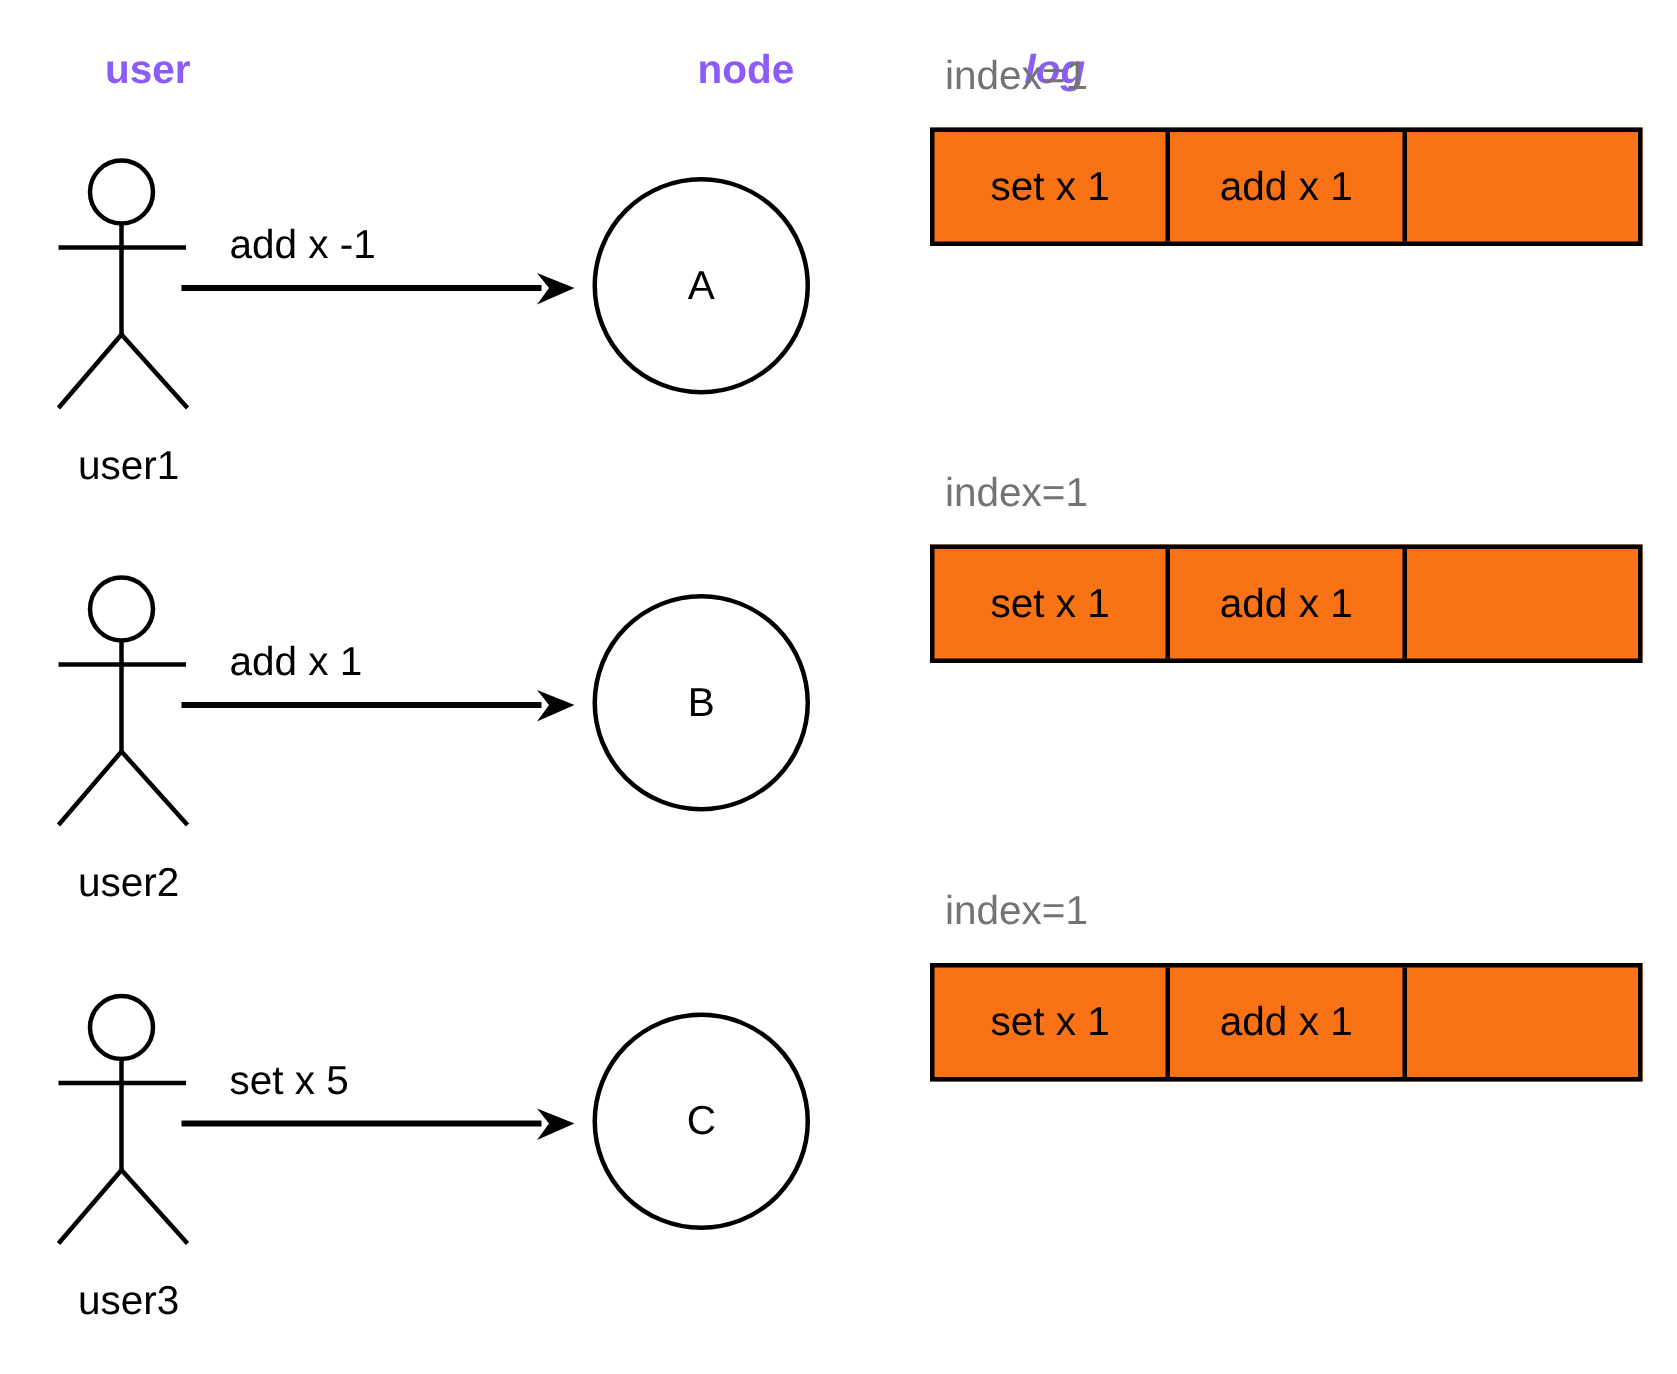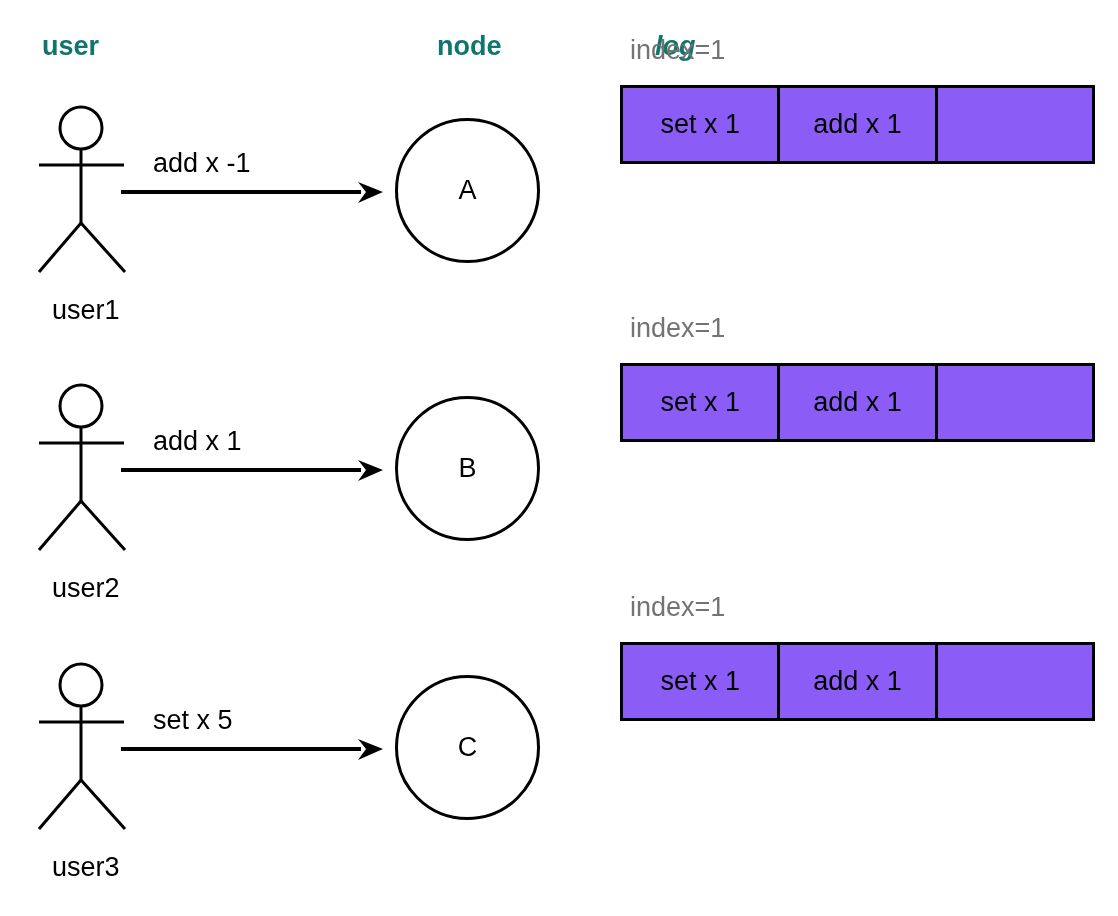--- a/index.html
+++ b/index.html
@@ -17,21 +17,22 @@
     height: 916px;
     background: #ffffff;
     overflow: hidden;
   }
   .col-header {
     position: absolute;
     font-size: 27px;
     font-weight: bold;
     line-height: 1;
     white-space: nowrap;
-    color: #0f766e;
+    color: #8b5cf6;
+    margin-left: 28px;
   }
   .hdr-user { left: 42px;  top: 33px; }
   .hdr-node { left: 437px; top: 33px; }
   .hdr-log  { left: 655px; top: 33px; font-style: italic; }
 
   .row {
     position: absolute;
     left: 0;
     width: 1118px;
     height: 278px;
@@ -109,21 +110,21 @@
   }
   .log-table {
     position: absolute;
     left: 620px;
     top: -20px;
     width: 475px;
     height: 79px;
     border: 3px solid #000;
     box-sizing: border-box;
     display: flex;
-    background: #8b5cf6;
+    background: #f97316;
   }
   .log-cell {
     flex: 1 1 0;
     box-sizing: border-box;
     border-right: 3px solid #000;
     display: flex;
     align-items: center;
     justify-content: center;
     font-size: 27px;
     line-height: 1;

